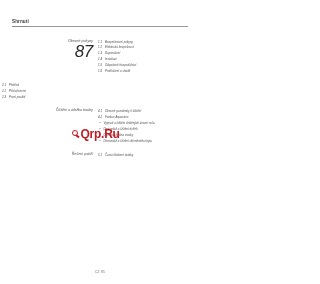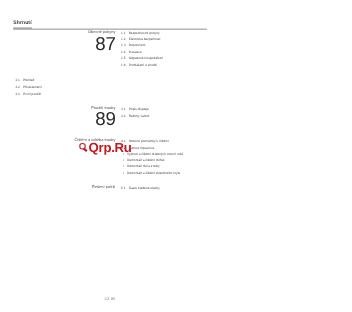--- a/index.html
+++ b/index.html
@@ -40,21 +40,23 @@
   }
   .header-rule {
     margin-top: -1px;
     height: 0.5px;
     background: #9a9a9a;
     width: 176px;
   }
 
   
   .toc {
-    padding: 0 6px 0 14px;
+    margin-top: 12px;
+    padding: 0 6px 0 2px;
+    font-style: italic;
   }
 
   .toc-entry {
     display: flex;
     flex-direction: row;
     align-items: flex-start;
     margin-bottom: 7px;
     position: relative;
   }
 
@@ -201,30 +203,20 @@
       </div>
       <div class="toc-entry">
         <div class="entry-right">
           <div class="sub-item"><span class="sub-num">2.1</span><span>Přehled</span></div>
           <div class="sub-item"><span class="sub-num">2.2</span><span>Příslušenství</span></div>
           <div class="sub-item"><span class="sub-num">2.3</span><span>První použití</span></div>
         </div>
       </div>
       <div class="toc-entry">
         <div class="entry-left">
-          <div class="entry-label">Použití trouby</div>
-          <div class="entry-number">89</div>
-        </div>
-        <div class="entry-right">
-          <div class="sub-item"><span class="sub-num">3.1</span><span>Popis displeje</span></div>
-          <div class="sub-item"><span class="sub-num">3.2</span><span>Režimy vaření</span></div>
-        </div>
-      </div>
-      <div class="toc-entry">
-        <div class="entry-left">
           <div class="entry-label">Čištění a údržba trouby</div>
         </div>
         <div class="entry-right">
           <div class="sub-item"><span class="sub-num">4.1</span><span>Obecné poznámky k čištění</span></div>
           <div class="sub-item"><span class="sub-num">4.2</span><span>Funkce Aquactiva</span></div>
           <div class="sub-bullet"><span>Vyjmutí a čištění drátěných úrovní rošů</span></div>
           <div class="sub-bullet"><span>Demontáž a čištění dvířek</span></div>
           <div class="sub-bullet"><span>Demontáž okna trouby</span></div>
           <div class="sub-bullet"><span>Demontáž a čištění skleněného krytu</span></div>
         </div>

